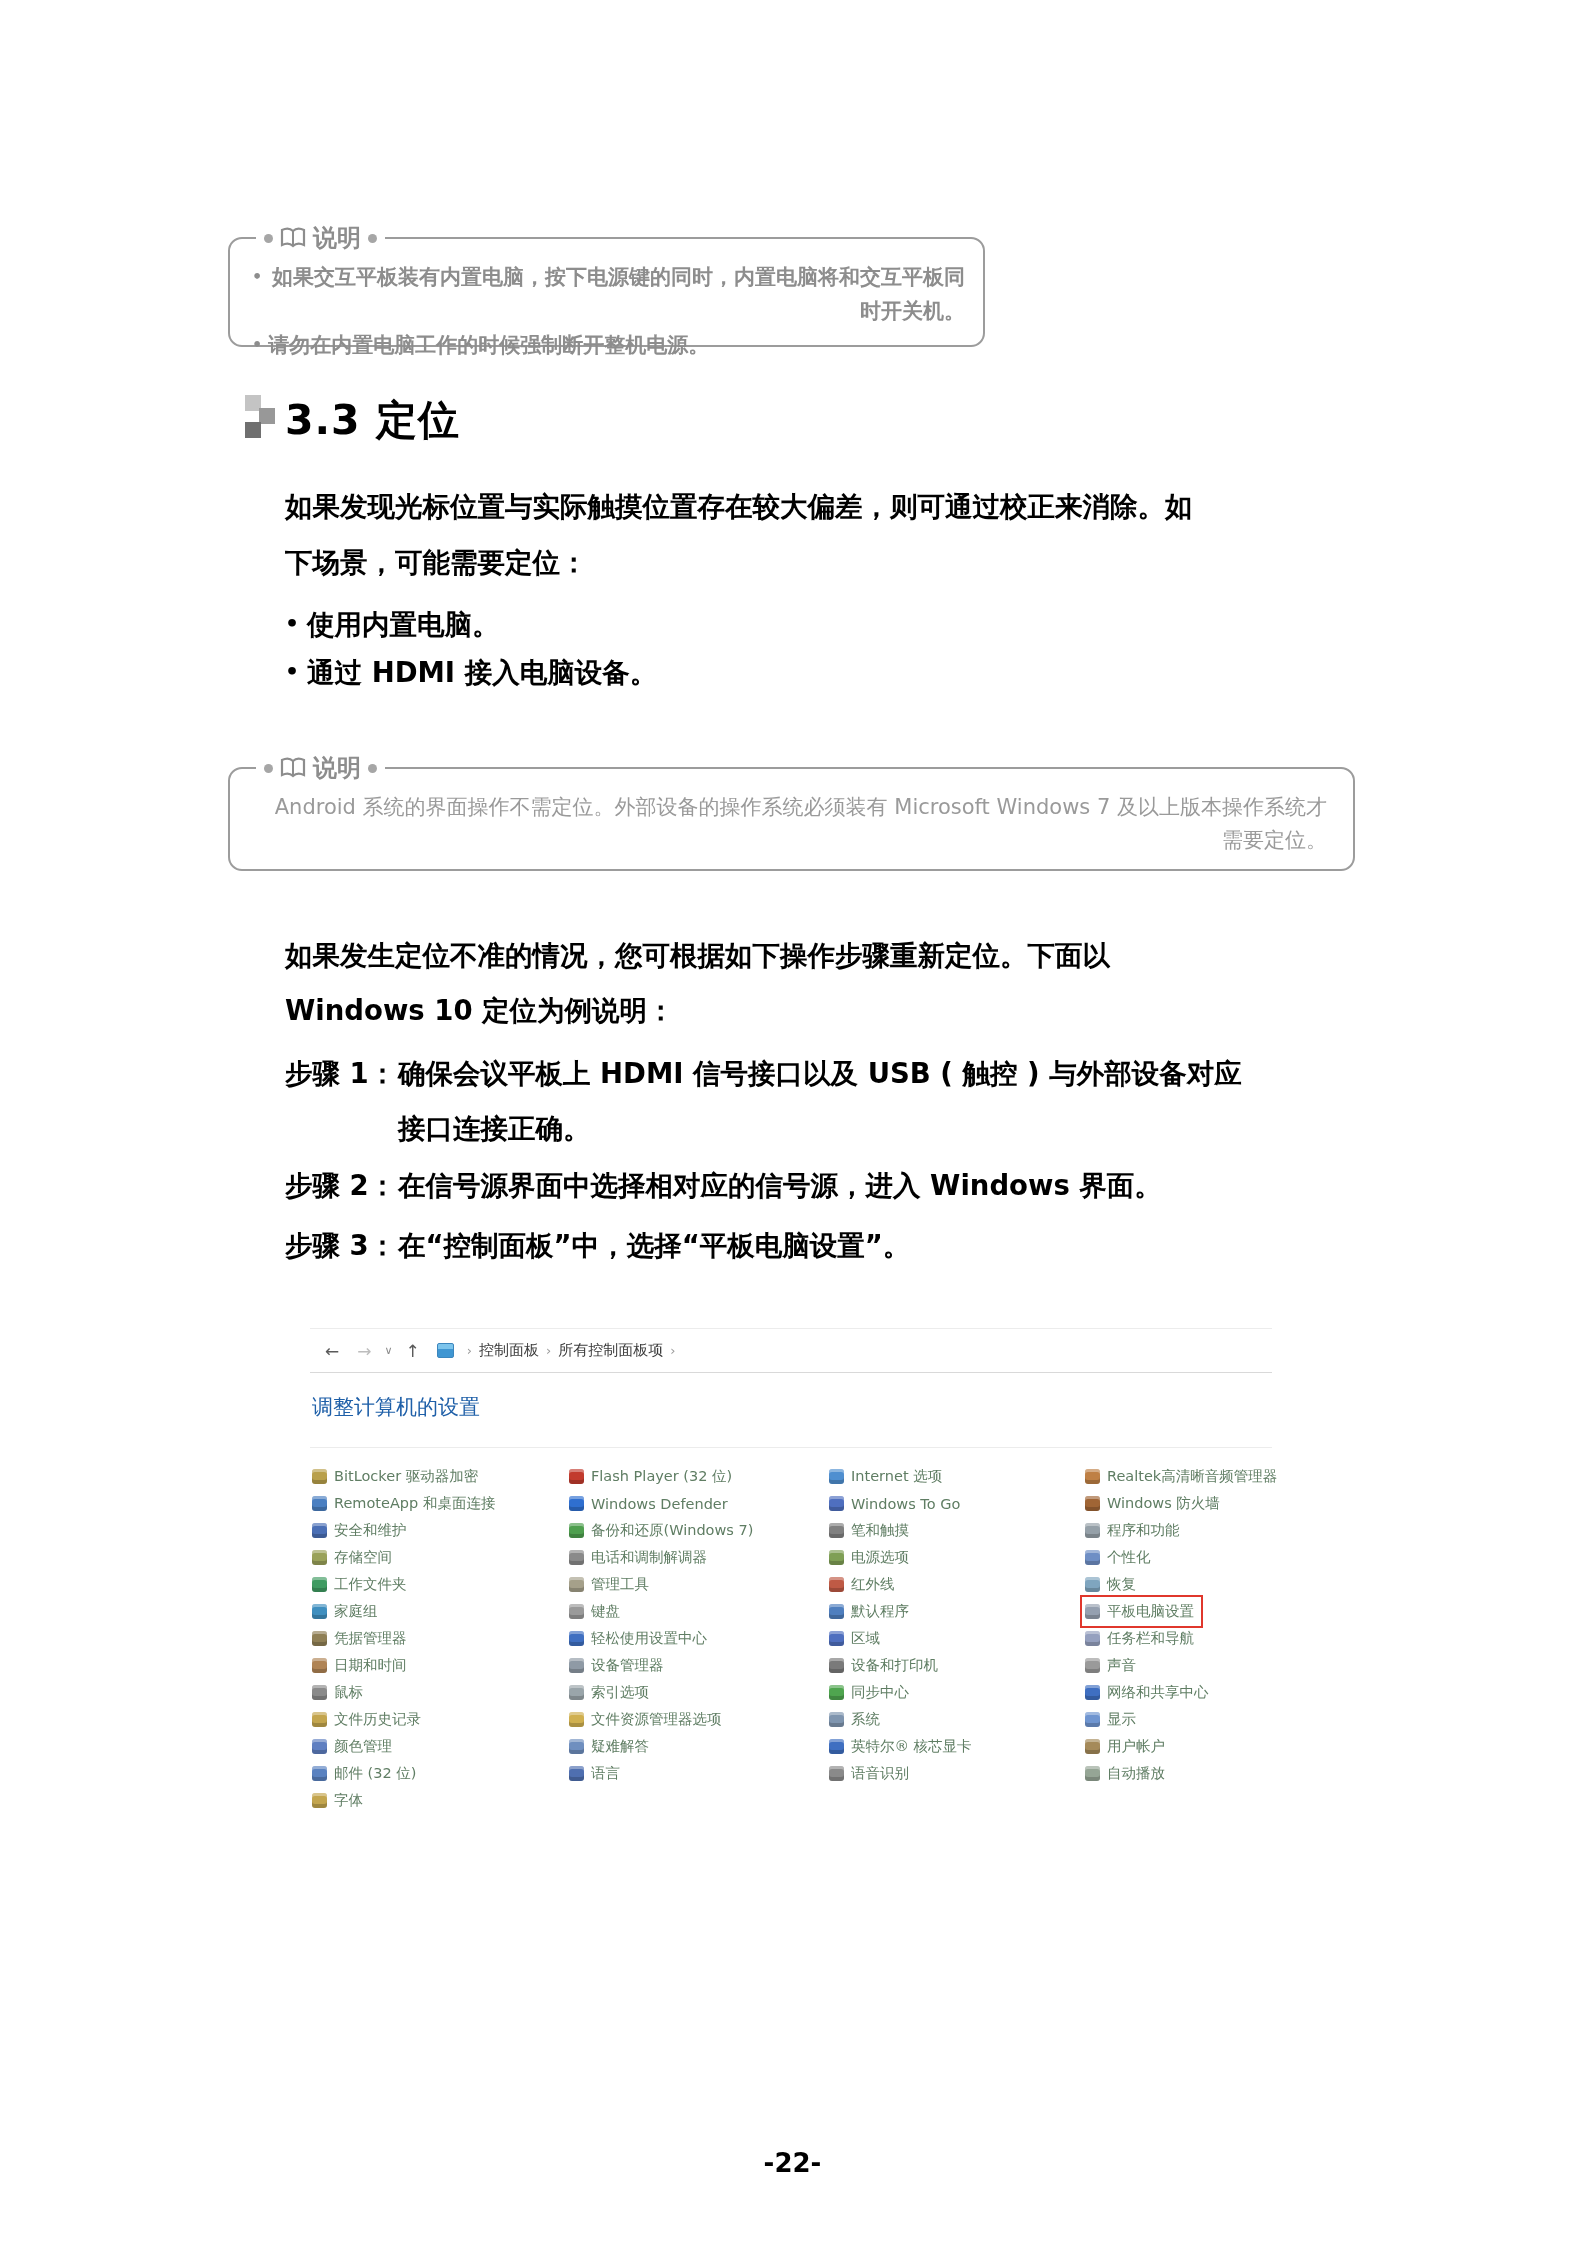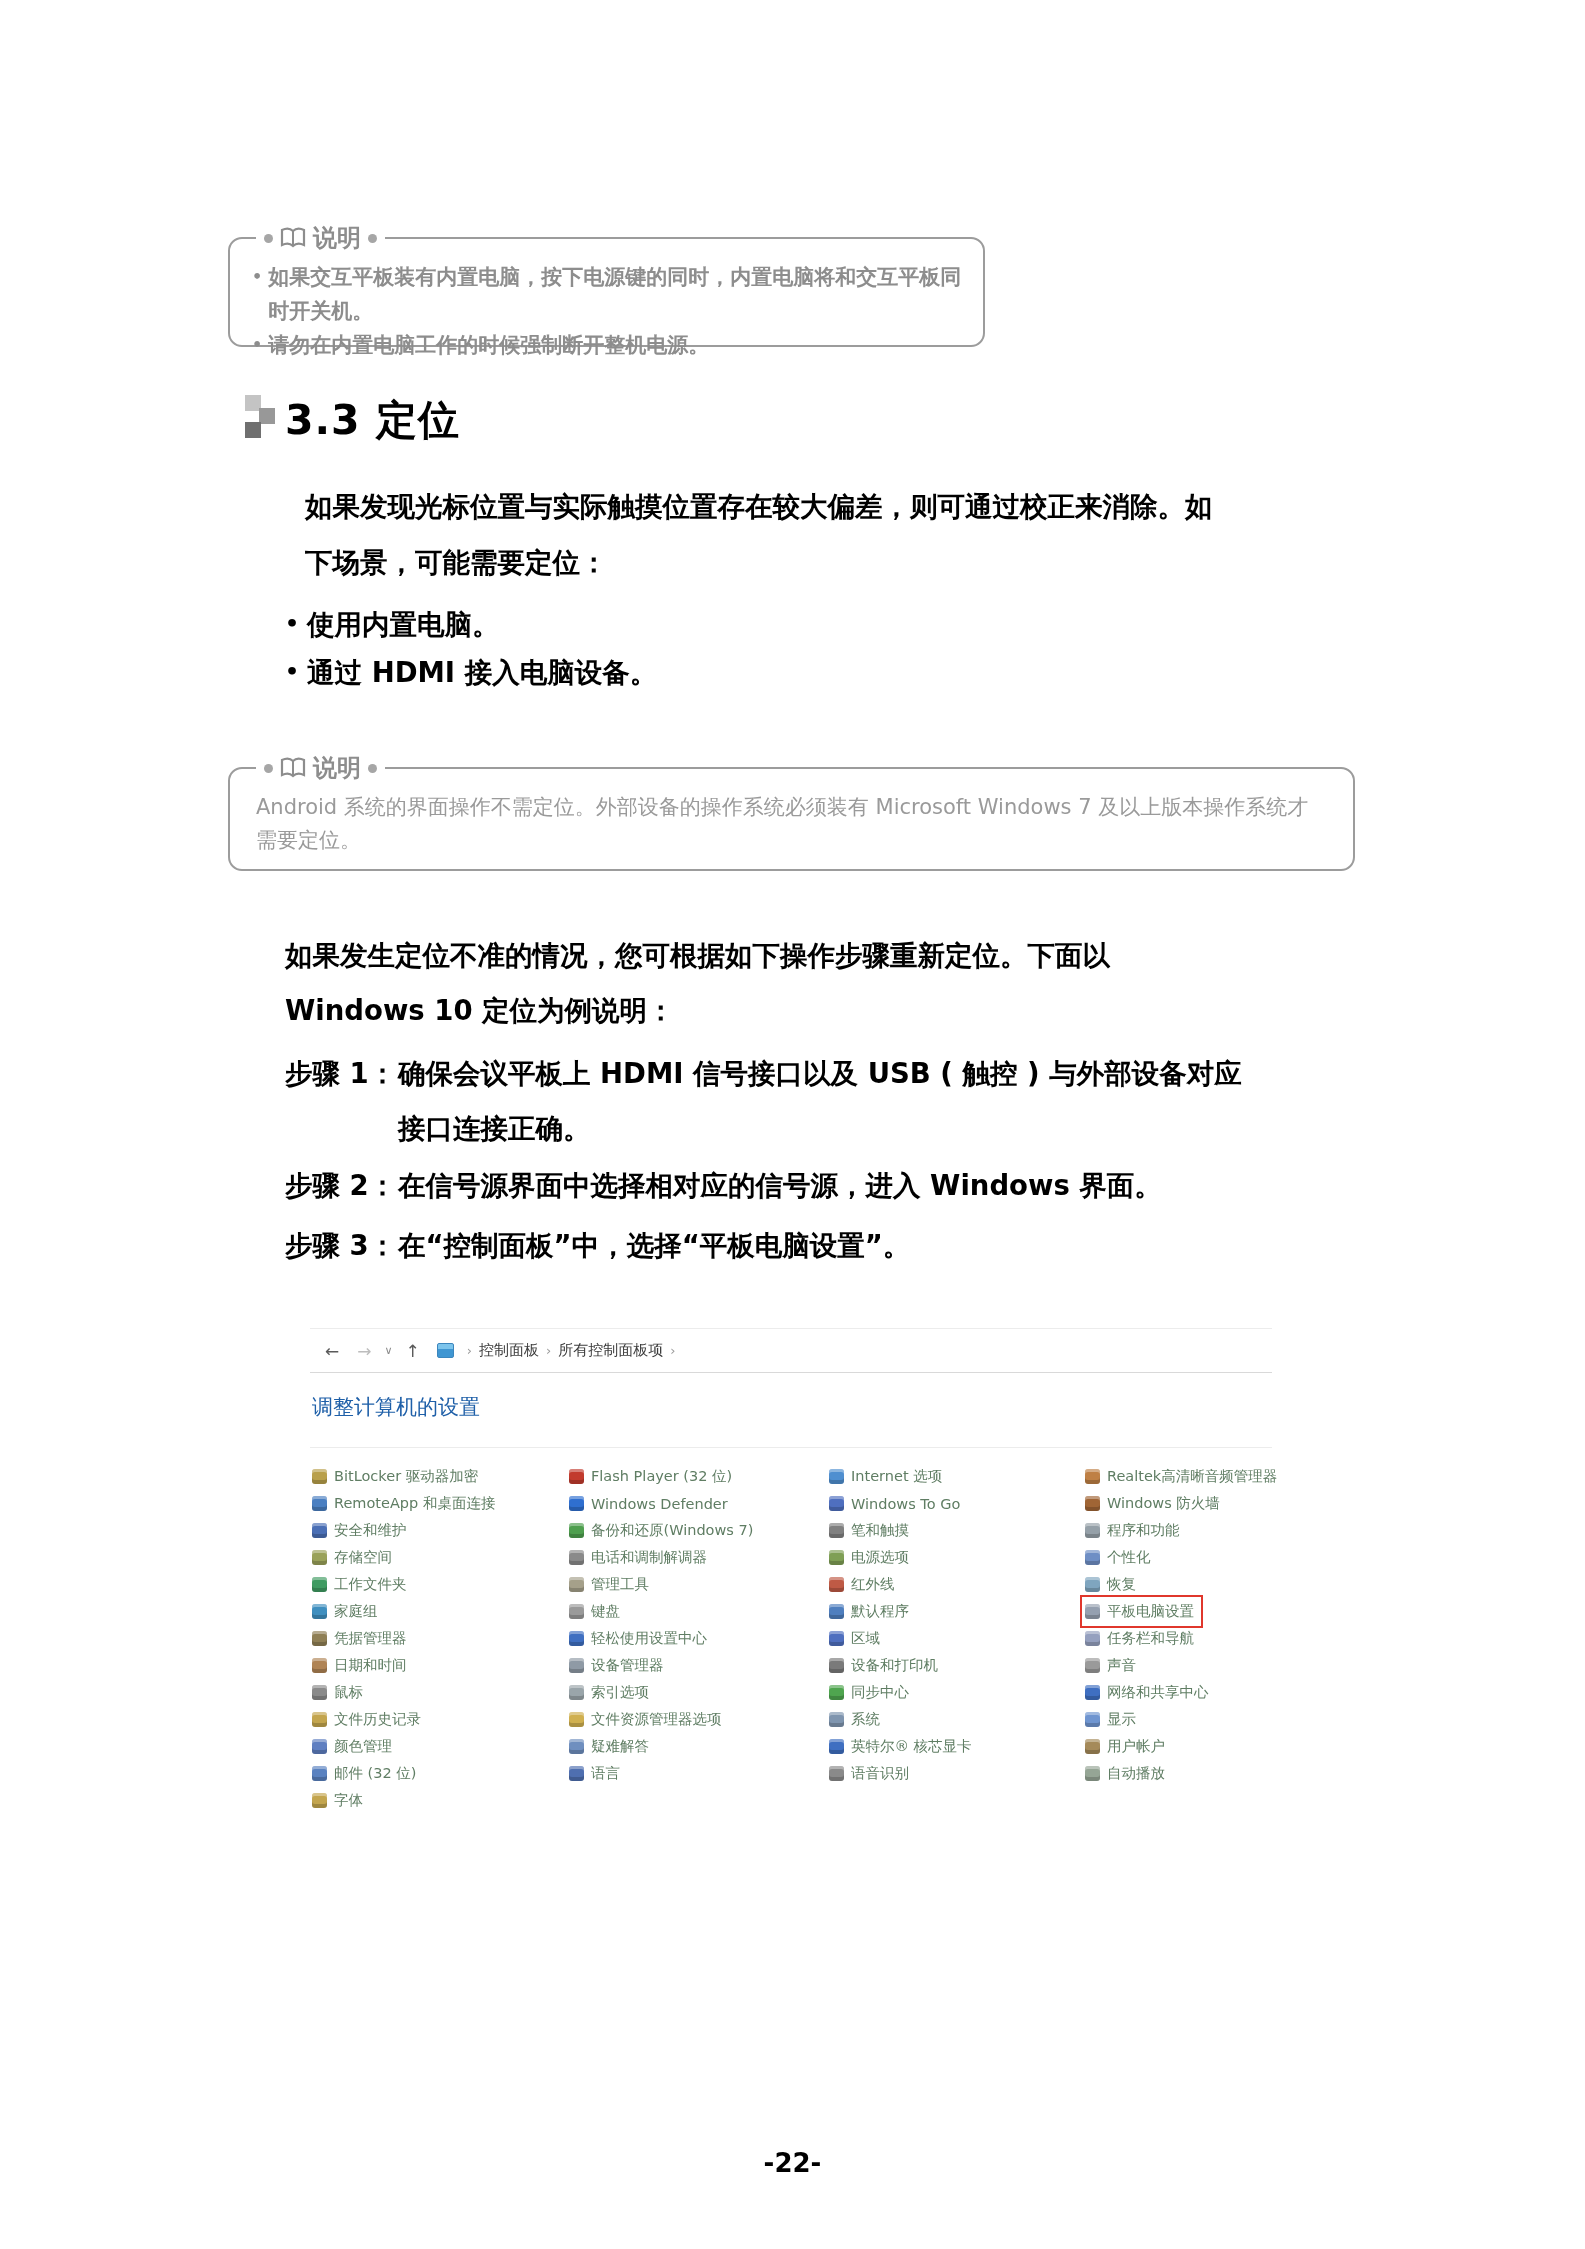--- a/index.html
+++ b/index.html
@@ -4,21 +4,21 @@
 <style>
   * { margin:0; padding:0; box-sizing:border-box; }
   html,body { background:#ffffff; }
   .page {
     position:relative; width:1585px; height:2249px; background:#ffffff;
     font-family:"DejaVu Sans","Liberation Sans",sans-serif; color:#000;
     overflow:hidden;
   }
 
   
-  .notebox { position:absolute; border:2px solid #9c9c9c; border-radius:14px; background:#fff; }
+  .notebox { position:absolute; border:2px solid #9c9c9c; border-radius:14px; background:#fff;text-align:right; }
   .notebox1 { left:228px; top:237px; width:757px; height:110px; }
   .notebox2 { left:228px; top:767px; width:1127px; height:104px; }
   .nb-header {
     position:absolute; top:-17px; left:26px; display:flex; align-items:center;
     background:#fff; padding:0 8px; gap:7px; color:#8d8d8d; font-size:24px; font-weight:600;
   }
   .nb-dot { width:9px; height:9px; border-radius:50%; background:#a6a6a6; display:inline-block; }
   .nb-book { width:26px; height:22px; }
   .nb-list { list-style:none; padding:21px 18px 0 22px; }
   .nb-list li { font-size:21px; line-height:34px; color:#8d8d8d; font-weight:600; display:flex; }
@@ -29,21 +29,21 @@
   .section-heading { position:absolute; left:243px; top:393px; display:flex; align-items:flex-start; }
   .heading-icon { position:relative; width:36px; height:50px; display:inline-block; }
   .heading-icon i { position:absolute; display:block; }
   .heading-icon .sq1 { left:2px; top:2px; width:16px; height:16px; background:#c4c4c4; }
   .heading-icon .sq2 { left:16px; top:15px; width:16px; height:16px; background:#989898; }
   .heading-icon .sq3 { left:2px; top:29px; width:16px; height:16px; background:#6f6f6f; }
   .section-heading h2 { font-size:41px; font-weight:800; margin-left:6px; letter-spacing:1px; }
 
   
   .body { position:absolute; font-size:27.5px; font-weight:700; color:#000; }
-  .para1 { left:285px; top:478px; width:915px; line-height:56px;margin-left:20px; }
+  .para1 { left:285px; top:478px; width:915px; line-height:56px; }
   .bullets { left:285px; top:600px; list-style:none; }
   .bullets li { line-height:48px; font-size:27.5px; font-weight:700; display:flex; align-items:center; }
   .big-bullet { margin-right:8px; font-size:22px; }
   .para2 { left:285px; top:928px; width:965px; line-height:55px; }
 
   .step { position:absolute; left:285px; display:flex; font-size:27.5px; font-weight:700; line-height:55px; }
   .step-label { flex:0 0 113px; }
   .step-body { width:862px; }
   .step1 { top:1046px;justify-content:flex-end; }
   .step2 { top:1158px; }

